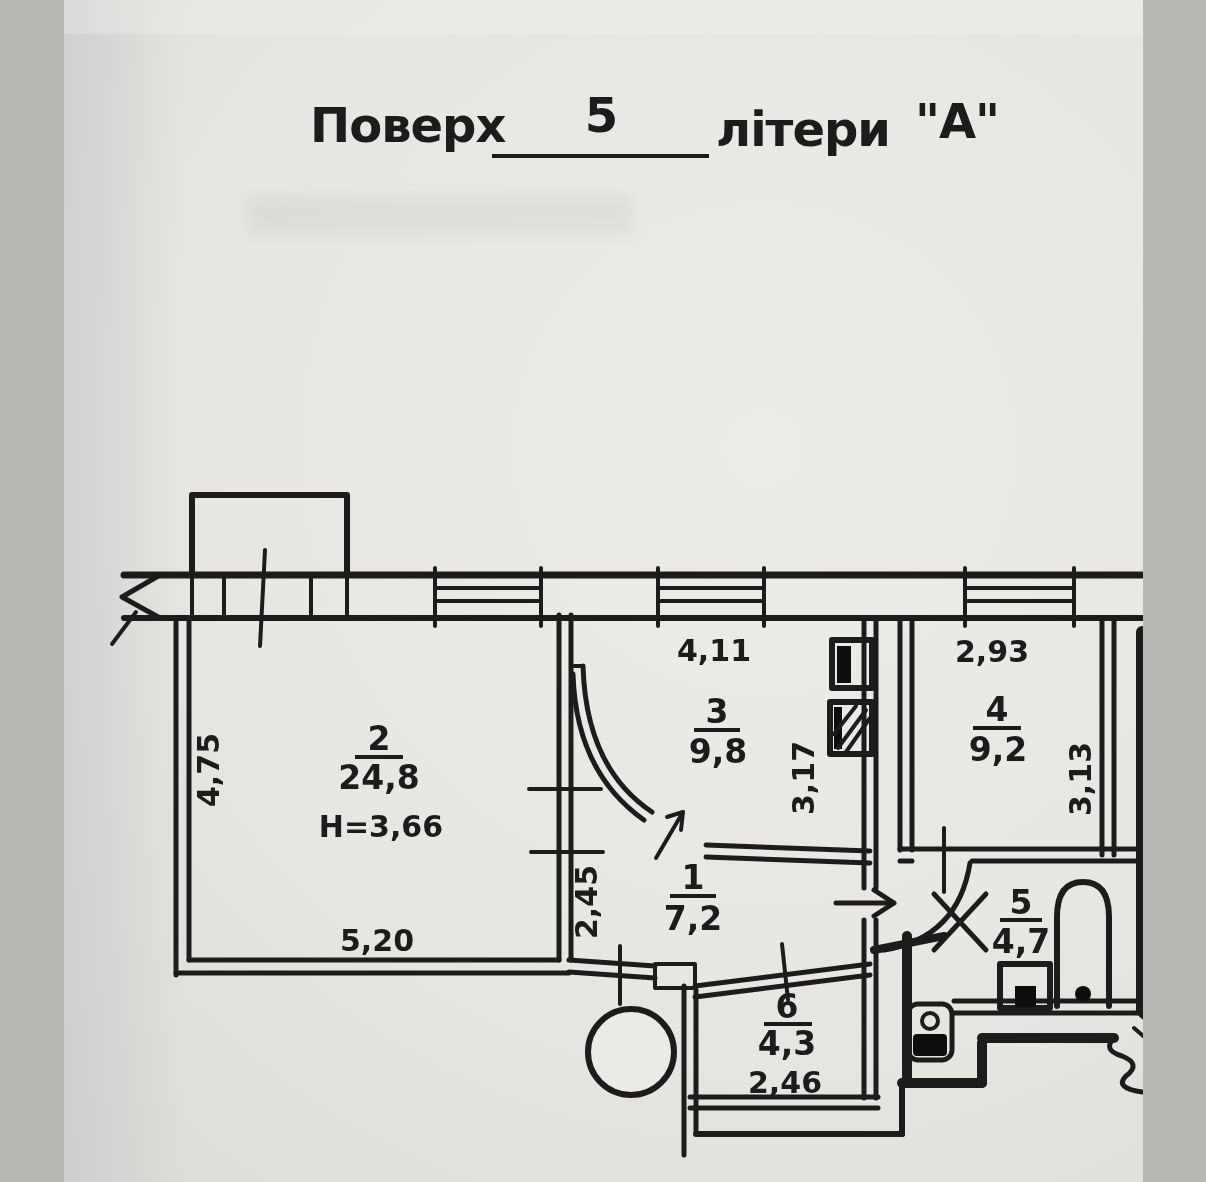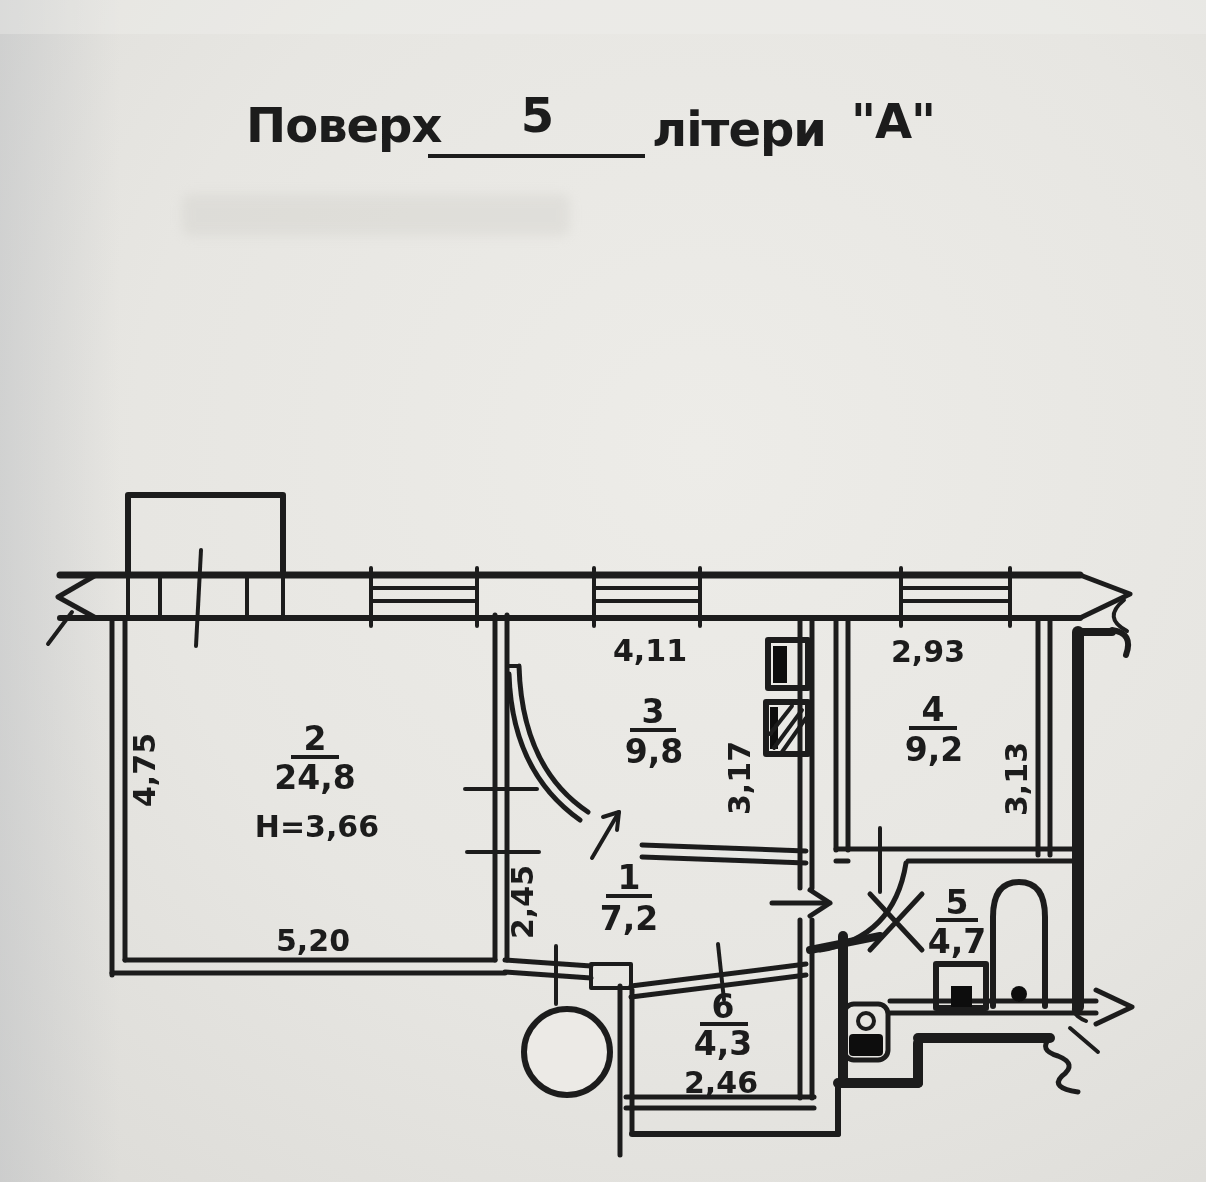--- a/index.html
+++ b/index.html
@@ -1,18 +1,18 @@
 <!DOCTYPE html>
 <html><head>
 <meta charset="utf-8">
 <style>
   html,body{margin:0;padding:0;background:#b9b8b4;}
   .page{
     position:relative;
-    width:1206px;height:1182px;
+    width:1079px;height:1182px;
     margin:0 auto;
     background:#ec4899;
     overflow:hidden;
     font-family:"DejaVu Sans","Liberation Sans",sans-serif;
   }
   svg{display:block}
   text{
     font-family:"DejaVu Sans","Liberation Sans",sans-serif;
     font-weight:bold;
     fill:#1c1c1c;

